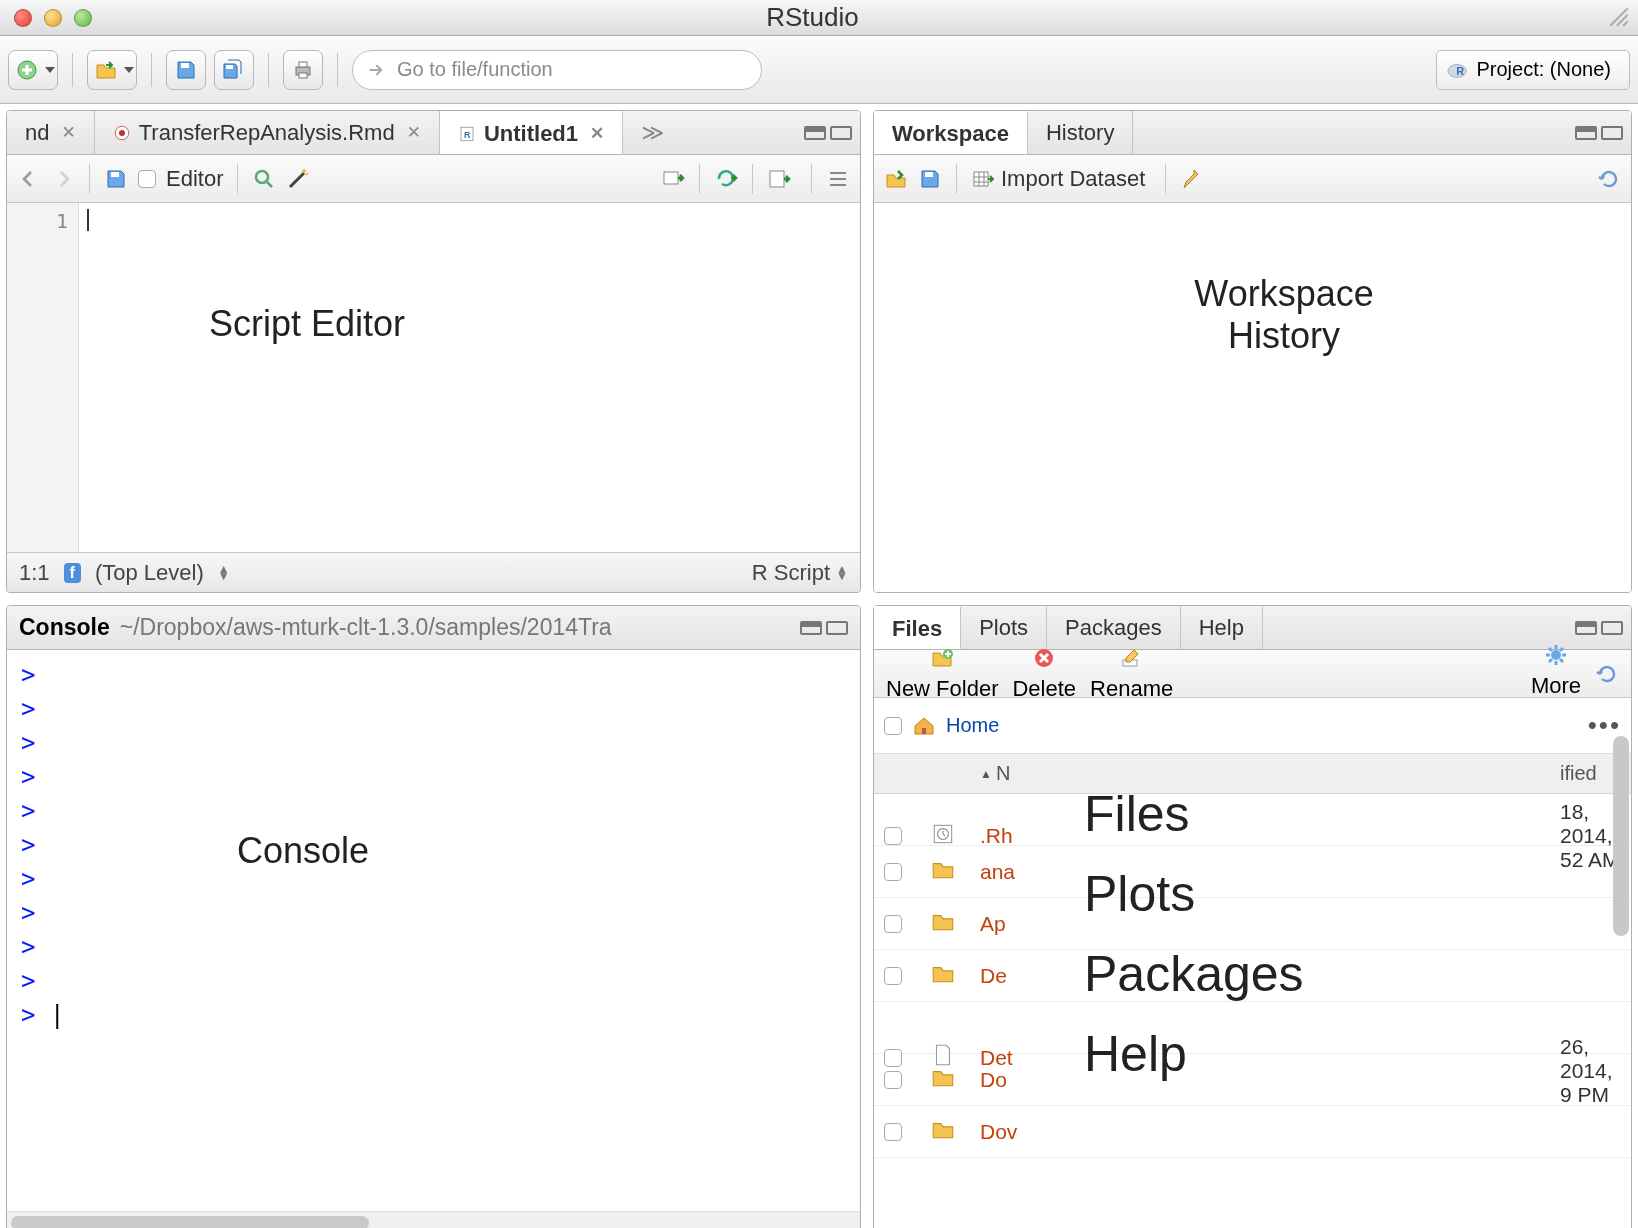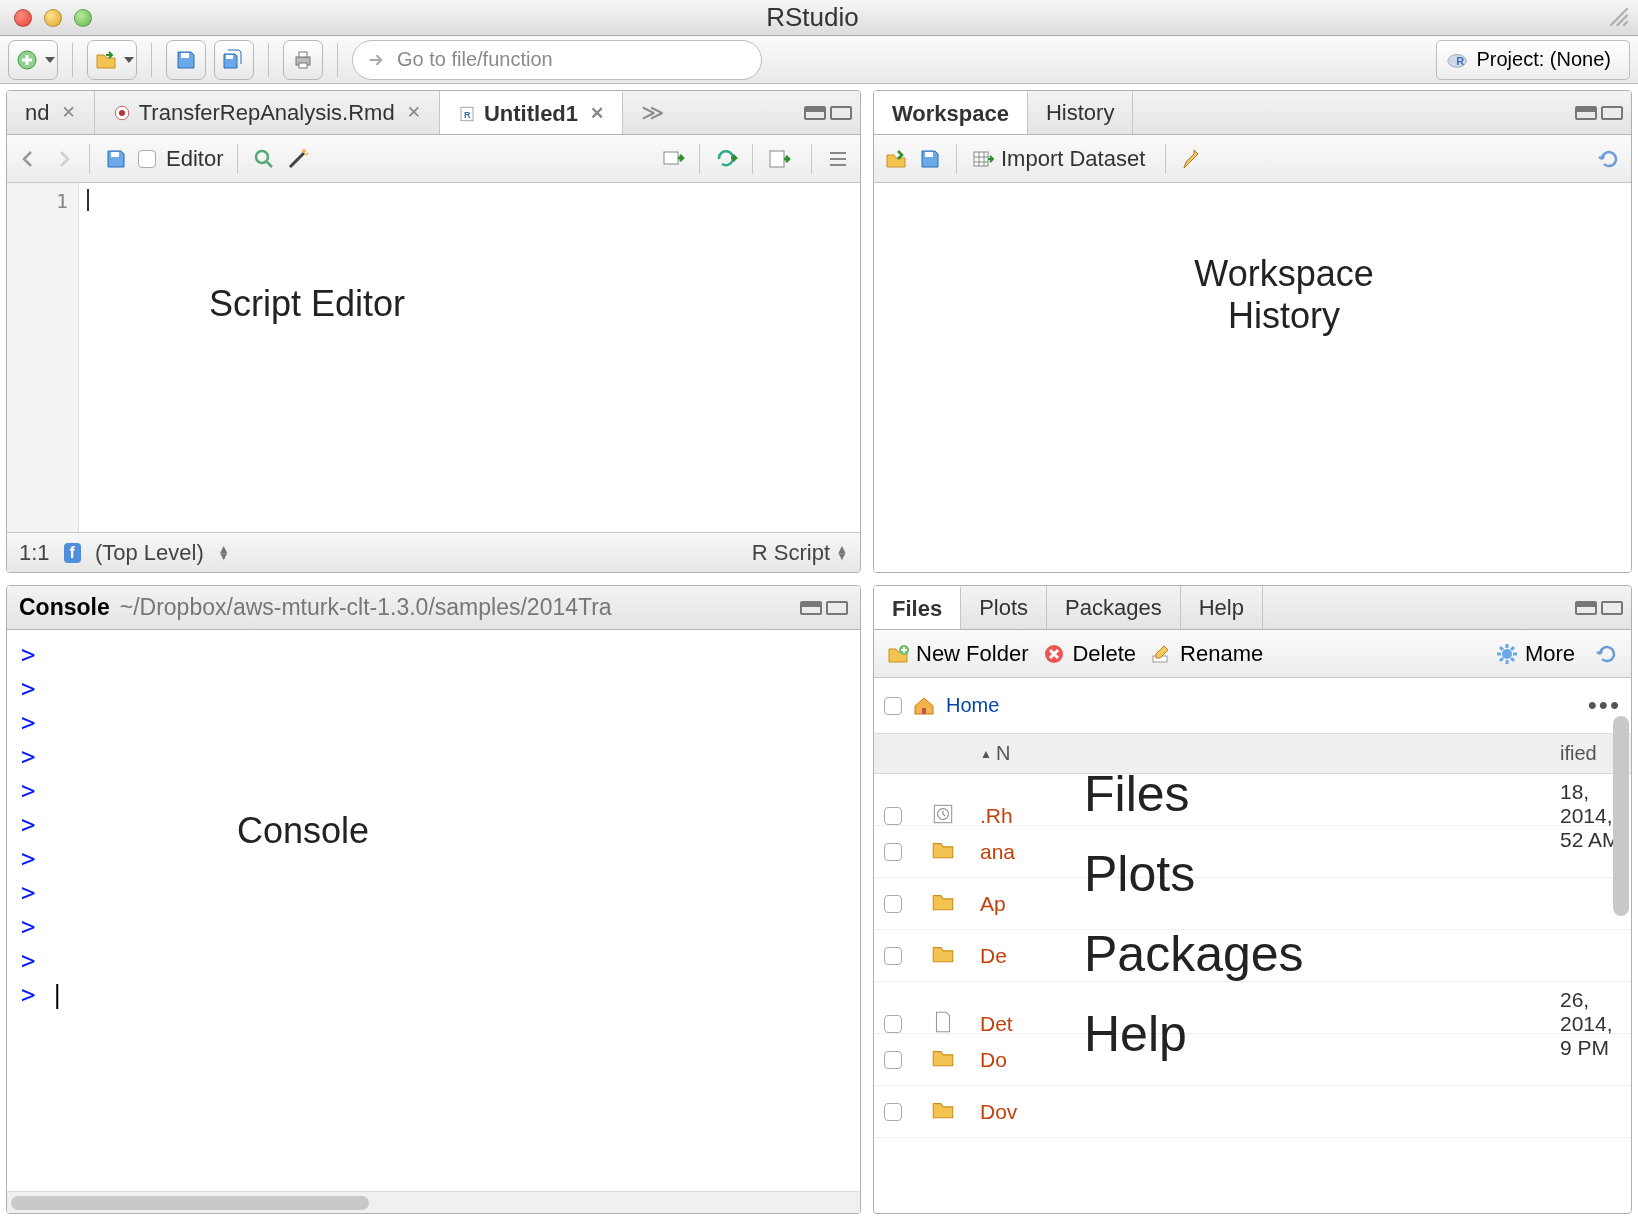--- a/index.html
+++ b/index.html
@@ -9,21 +9,21 @@
   .titlebar { height: 36px; background: linear-gradient(#f7f7f7,#dcdcdc); border-bottom: 1px solid #a9a9a9; display: flex; align-items: center; position: relative; }
   .traffic { display: flex; gap: 12px; margin-left: 14px; }
   .traffic .dot { width: 18px; height: 18px; border-radius: 50%; border: 1px solid rgba(0,0,0,.25); }
   .dot.red { background: radial-gradient(circle at 35% 35%, #ff8a80, #e24235); }
   .dot.yellow { background: radial-gradient(circle at 35% 35%, #ffe28a, #e1a326); }
   .dot.green { background: radial-gradient(circle at 35% 35%, #b8ec9b, #5fb54a); }
   .title-center { position: absolute; left: 0; right: 13px; text-align: center; font-size: 26px; color: #333; pointer-events: none; }
   .resize-grip { position: absolute; right: 6px; top: 4px; width: 26px; height: 26px; opacity: .6; }
 
   
-  .main-toolbar { height: 48px; background: linear-gradient(#fbfbfb,#e9e9e9); border-bottom: 1px solid #b9b9b9; display: flex; align-items: center; padding: 0 8px; gap: 8px; }
+  .main-toolbar { height: 68px; background: linear-gradient(#fbfbfb,#e9e9e9); border-bottom: 1px solid #b9b9b9; display: flex; align-items: center; padding: 0 8px; gap: 8px; }
   .btn { height: 40px; min-width: 40px; background: linear-gradient(#ffffff,#e8e8e8); border: 1px solid #b7b7b7; border-radius: 7px; display: inline-flex; align-items: center; justify-content: center; padding: 0 6px; gap: 4px; cursor: pointer; }
   .btn.drop { padding-right: 2px; }
   .btn .caret { width: 0; height: 0; border-left: 5px solid transparent; border-right: 5px solid transparent; border-top: 6px solid #555; margin-left: 2px; }
   .divider { width: 1px; height: 34px; background: #c3c3c3; margin: 0 6px; }
   .search-box { height: 40px; width: 410px; border: 1px solid #bdbdbd; border-radius: 20px; display: flex; align-items: center; padding: 0 14px; background: #fff; color: #8a8a8a; gap: 10px; }
   .spacer { flex: 1; }
   .proj-btn { height: 40px; border: 1px solid #bdbdbd; border-radius: 5px; background: linear-gradient(#fff,#eee); display:flex; align-items:center; padding:0 10px; gap:8px; cursor:pointer; }
 
   
   .grid { display: grid; grid-template-columns: 867px 1fr; grid-template-rows: 495px 1fr; height: calc(1228px - 36px - 56px); }
@@ -58,21 +58,21 @@
   .console-head { height: 44px; background: linear-gradient(#f3f3f3,#e4e4e4); border-bottom:1px solid #b5b5b5; display:flex; align-items:center; padding:0 12px; gap:10px; }
   .console-head .title { font-weight: 700; font-size:23px; }
   .console-head .path { color:#777; font-size:23px; overflow:hidden; white-space:nowrap; }
   .console-body { flex:1; padding: 8px 14px; font-family: Menlo, monospace; font-size: 24px; color:#001aff; position:relative; overflow:hidden;}
   .console-body .line { line-height: 34px; }
   .bottom-scroll { height:22px; background:#f0f0f0; border-top:1px solid #ddd; position:relative;}
   .bottom-scroll .thumb { position:absolute; left:4px; top:4px; height:14px; width:42%; background:#c9c9c9; border-radius:7px; }
 
   
   .files-toolbar { height:48px; background:linear-gradient(#fbfbfb,#ececec); border-bottom:1px solid #c7c7c7; display:flex; align-items:center; padding:0 12px; gap:14px; font-size:22px;}
-  .files-toolbar .item { display:flex; align-items:center; gap:6px; cursor:pointer;}
+  .files-toolbar .item { display:flex; align-items:center; gap:6px; cursor:pointer;flex-direction:column;}
   .breadcrumb { height:56px; border-bottom:1px solid #dcdcdc; display:flex; align-items:center; padding:0 10px; gap:10px; position:relative;}
   .breadcrumb .dots { position:absolute; right:10px; color:#555; font-size:26px; letter-spacing:2px; }
   .files-header, .files-row { display:grid; grid-template-columns: 46px 50px 330px 1fr; align-items:center; padding: 6px 10px; }
   .files-header { background:#efefef; border-bottom:1px solid #d6d6d6; color:#555; font-size:20px; height:40px;}
   .files-row { border-bottom:1px solid #eee; height:52px; font-size:21px;}
   .files-row .name { color:#c2410c; }
   .files-row .mod { color:#333; }
   .chk { width:18px; height:18px; border:1px solid #aaa; border-radius:4px; background:#fff; }
   .scroll-v { position:absolute; right:2px; top:130px; bottom:8px; width:16px; background:transparent;}
   .scroll-v .thumb { position:absolute; top:0; width:16px; height:200px; background:#c8c8c8; border-radius:8px;}
@@ -459,21 +459,21 @@
             </svg></div>
           <div class="name">De</div>
           <div class="mod" style="padding-left:250px;"></div>
         </div>
         <div class="files-row">
           <div class="chk"></div>
           <div><svg width="26" height="26" viewBox="0 0 24 24">
               <path d="M6 3h9l3 3v15H6z" fill="#fff" stroke="#999"></path>
             </svg></div>
           <div class="name">Det</div>
-          <div class="mod" style="padding-left:250px;">26, 2014, 9 PM</div>
+          <div class="mod" style="padding-left:250px;margin-top:27px;">26, 2014, 9 PM</div>
         </div>
         <div class="files-row">
           <div class="chk"></div>
           <div><svg width="26" height="26" viewBox="0 0 24 24">
               <path d="M3 7h7l2 3h9v10H3z" fill="#f4c452" stroke="#c98f1e"></path>
             </svg></div>
           <div class="name">Do</div>
           <div class="mod" style="padding-left:250px;"></div>
         </div>
         <div class="files-row">

